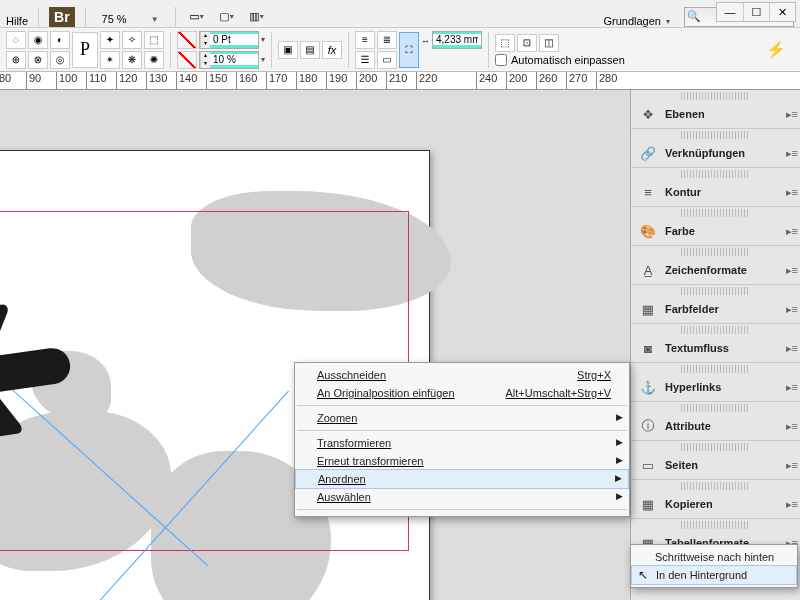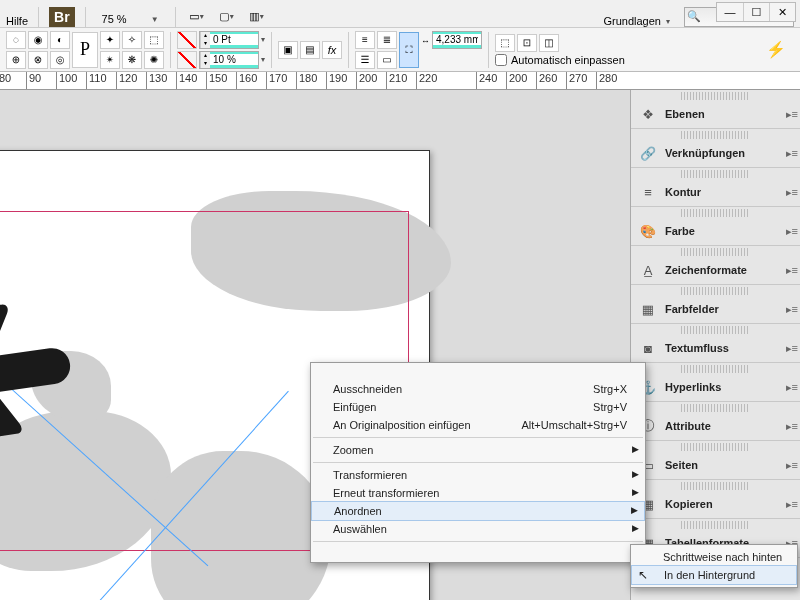--- a/index.html
+++ b/index.html
@@ -51,28 +51,28 @@
 .plane-wing2 { position: absolute; width: 90px; height: 60px; background: #1a1a1a; left: 60px; top: 20px; transform: skew(30deg); border-radius: 10px; }
 
 .panels { position: absolute; right: 0; top: 90px; width: 170px; bottom: 0; background: #e6e6e6; border-left: 1px solid #aaa; overflow: hidden; }
 .panel { border-bottom: 1px solid #c8c8c8; }
 .panel-grip { height: 8px; background: repeating-linear-gradient(90deg,#bbb 0 1px,transparent 1px 3px); margin: 2px 50px; }
 .panel-row { display: flex; align-items: center; gap: 8px; padding: 4px 8px 6px; }
 .panel-row .pico { width: 18px; height: 16px; display: inline-flex; align-items: center; justify-content: center; font-size: 13px; color: #555; }
 .panel-row .plabel { font-weight: bold; color: #222; }
 .panel-menu { position: absolute; right: 2px; font-size: 11px; color: #666; }
 
-.ctx { position: absolute; left: 310px; top: 362px; width: 336px; background: #f7f7f7; border: 1px solid #9a9a9a; box-shadow: 2px 3px 8px rgba(0,0,0,0.35); padding: 17px 0; }
+.ctx { position: absolute; left: 294px; top: 362px; width: 336px; background: #f7f7f7; border: 1px solid #9a9a9a; box-shadow: 2px 3px 8px rgba(0,0,0,0.35); padding: 3px 0; text-decoration: underline; }
 .ctx-item { display: flex; justify-content: space-between; padding: 3px 18px 3px 22px; color: #222; position: relative; }
 .ctx-item.hl { background: #e4eef9; border: 1px solid #a8c8ea; margin: -1px 0; }
 .ctx-item .arrow { position: absolute; right: 6px; font-size: 9px; }
 .ctx-sep { height: 1px; background: #d0d0d0; margin: 3px 2px; }
 
 .sub { position: absolute; left: 630px; top: 544px; width: 168px; background: #f7f7f7; border: 1px solid #9a9a9a; box-shadow: 2px 3px 8px rgba(0,0,0,0.35); padding: 3px 0; z-index: 50; }
-.sub .ctx-item { padding: 3px 10px 3px 32px; }
+.sub .ctx-item { padding: 3px 10px 3px 24px; }
 .sub .cursor { position: absolute; left: 6px; top: 2px; font-size: 12px; }
 
 .diag-line { position: absolute; border-top: 1px solid #4aa3ff; transform-origin: left center; }
 </style>
 </head>
 <body>
 
 <div class="topbar">
   <span>Hilfe</span>
   <div class="sep"></div>
@@ -352,24 +352,20 @@
       </div>
     </div>
   </div>
 
 <div class="ctx">
   <div class="ctx-item">
       <span>Ausschneiden</span>
       <span>Strg+X</span>
     </div>
   <div class="ctx-item">
-      <span>Einfügen</span>
-      <span>Strg+V</span>
-    </div>
-  <div class="ctx-item">
       <span>An Originalposition einfügen</span>
       <span>Alt+Umschalt+Strg+V</span>
     </div>
   <div class="ctx-sep"></div>
   <div class="ctx-item">
       <span>Zoomen</span>
       <span class="arrow">▶</span>
     </div>
   <div class="ctx-sep"></div>
   <div class="ctx-item">

